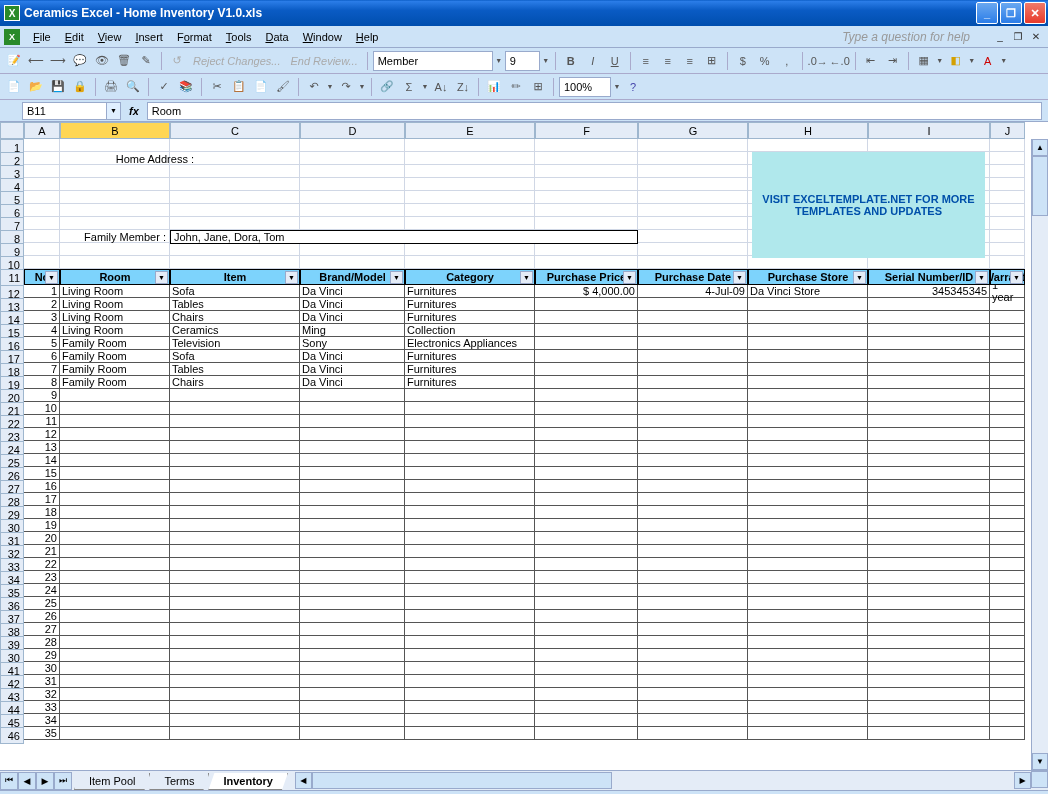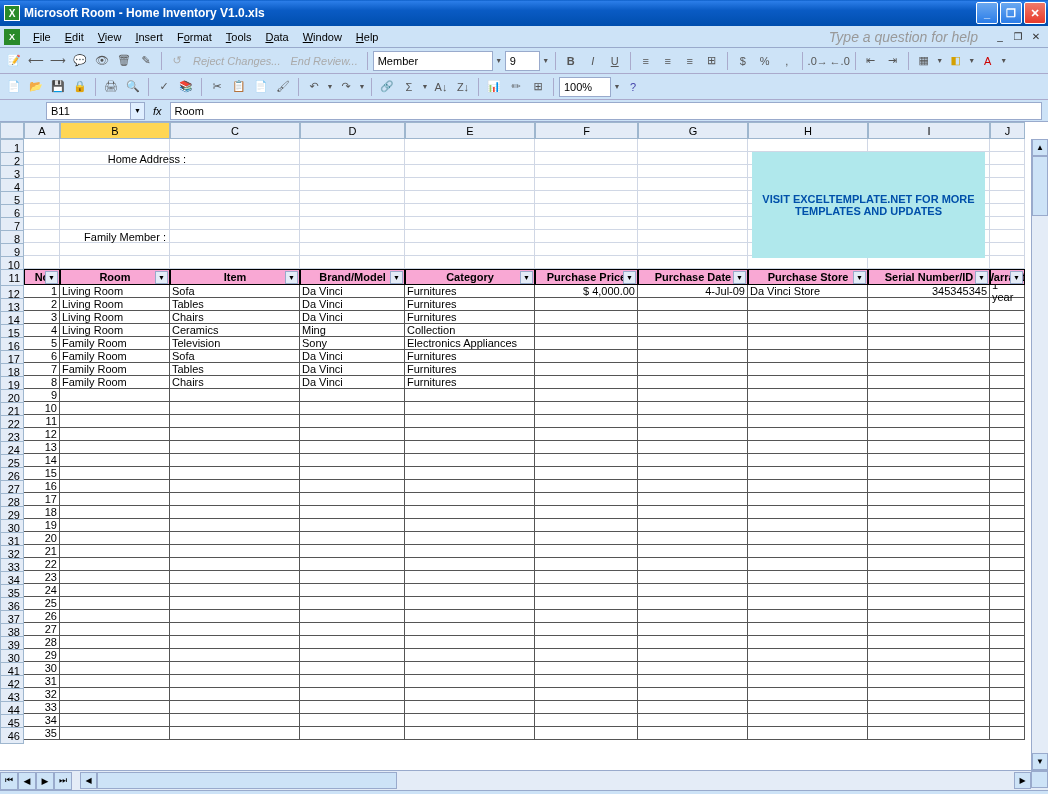--- a/index.html
+++ b/index.html
@@ -13,50 +13,50 @@
   .titlebar .win-btn { width: 22px; height: 22px; display: flex; align-items: center; justify-content: center; font-weight: bold; font-size: 11px; color: #fff; border: 1px solid #fff; border-radius: 2px; cursor: pointer; }
   .win-btn.min, .win-btn.max { background: linear-gradient(to bottom, #6aa8f0, #2b7de8); }
   .win-btn.close { background: linear-gradient(to bottom, #f07a6a, #e83a2b); }
   
   
   .menubar { height: 22px; background: #cde3f7; display: flex; align-items: center; padding-left: 4px; border-bottom: 1px solid #9ac; }
   .menubar .excel-icon { width: 16px; height: 16px; background: #2a8a2a; display: inline-flex; align-items: center; justify-content: center; color: #fff; font-size: 9px; font-weight: bold; margin-right: 6px; }
   .menu-item { padding: 3px 7px; cursor: pointer; }
   .menu-item u { text-decoration: underline; }
   .menubar .right { margin-left: auto; margin-right: 4px; display:flex; gap:2px; align-items:center; }
-  .help-hint { color:#999; font-style:italic; font-size:14px; margin-right:12px; }
+  .help-hint { color:#999; font-style:italic; font-size:12px; margin-right:20px; }
   .mdi-btn { width:16px; height:14px; cursor:pointer; font-size:10px; display:inline-flex; align-items:center; justify-content:center; color:#333; }
   
   
   .toolbar { height: 26px; background: #cde3f7; display: flex; align-items: center; padding: 0 4px; gap: 2px; border-bottom: 1px solid #aac; }
   .tb-btn { width: 20px; height: 20px; display: inline-flex; align-items: center; justify-content: center; cursor: pointer; border: 1px solid transparent; color: #555; font-size: 11px; }
   .tb-btn.disabled { color: #aaa; cursor: default; }
   .tb-sep { width: 1px; height: 18px; background: #aac; margin: 0 3px; }
   .tb-drop { width: 8px; font-size: 7px; color: #555; display:inline-flex; align-items:center; justify-content:center; cursor:pointer; }
   .font-select { width: 120px; height: 20px; border: 1px solid #9ac; background: #fff; padding: 0 4px; display:flex; align-items:center; font-size:11px; }
   .size-select { width: 35px; height: 20px; border: 1px solid #9ac; background: #fff; padding: 0 4px; display:flex; align-items:center; font-size:11px; }
   .tb-text-disabled { color: #aaa; padding: 0 4px; font-size: 11px; font-style: italic; }
   
   
   .formulabar { height: 22px; background: #cde3f7; display: flex; align-items: center; border-bottom: 1px solid #9ac; }
-  .namebox { width: 85px; height: 18px; background: #fff; border: 1px solid #9ac; margin-left: 46px; padding: 0 4px; display: flex; align-items: center; }
+  .namebox { width: 85px; height: 18px; background: #fff; border: 1px solid #9ac; margin-left: 22px; padding: 0 4px; display: flex; align-items: center; }
   .namebox-drop { width: 14px; height: 18px; border:1px solid #9ac; border-left:none; display:flex; align-items:center; justify-content:center; font-size:7px; cursor:pointer; background:#e0efff; }
-  .fx { margin: 9px 8px; font-style: italic; font-weight:normal; cursor: pointer; }
+  .fx { margin: 9px 8px; font-style: italic; font-weight:bold; cursor: pointer; }
   .formula-input { flex: 1; height: 18px; background: #fff; border: 1px solid #9ac; padding: 0 4px; display: flex; align-items: center; margin-right: 6px; }
   
   
   .sheet-container { height: 668px; background: #fff; position: relative; overflow:hidden; }
   .grid { display: grid; grid-template-columns: 24px 36px 110px 130px 105px 130px 103px 110px 120px 122px 35px; }
   .colhdr, .rowhdr, .corner { background: #e4ecf7; border: 1px solid #9eb6ce; text-align: center; font-size: 11px; height:17px; display:flex; align-items:center; justify-content:center; cursor:pointer; }
   .colhdr.sel { background: #ffd654; }
   .rowhdr { justify-content: flex-end; padding-right: 3px; }
   .cell { border-right: 1px solid #d0d7e5; border-bottom: 1px solid #d0d7e5; height: 13px; padding: 0 2px; font-size: 11px; overflow: hidden; white-space: nowrap; display:flex; align-items:center; }
   
   
-  .tblhdr { background: #f9a8d4; font-weight: bold; border: 1px solid #000; justify-content:center; position:relative; height:16px; }
+  .tblhdr { background: #7dd3fc; font-weight: bold; border: 1px solid #000; justify-content:center; position:relative; height:16px; }
   .tblhdr .arrow { position:absolute; right:1px; top:1px; width:13px; height:13px; background:#e4ecf7; border:1px solid #9ac; font-size:7px; display:flex; align-items:center; justify-content:center; cursor:pointer; }
   
   
   .label-cell { text-align:right; padding-right:4px; justify-content:flex-end; font-size:11px; height:13px; }
   
   
   .input-box { border:1px solid #000; background:#fff; }
   .promo-box { background:#b0e8ec; color:#0050aa; font-weight:bold; text-align:center; display:flex; align-items:center; justify-content:center; font-size:11px; padding:4px; }
   
   
@@ -86,21 +86,21 @@
   
   
   .overlay { position:absolute; }
 </style>
 </head>
 <body>
 
 <div class="titlebar">
   <span class="excel-icon">X</span>
   <span class="title-text">
-    <span>Microsoft Room</span> - <span>Home Inventory V1.0.xls</span>
+    <span>Ceramics Excel</span> - <span>Home Inventory V1.0.xls</span>
   </span>
   <div class="win-btns">
     <div class="win-btn min">_</div>
     <div class="win-btn max">❐</div>
     <div class="win-btn close">✕</div>
   </div>
 </div>
 
 <div class="menubar">
   <span class="excel-icon">X</span>
@@ -830,43 +830,51 @@
         <div class="data-cell"></div>
         <div class="data-cell"></div>
         <div class="data-cell"></div>
         <div class="data-cell"></div>
         <div class="data-cell"></div>
         <div class="data-cell"></div>
         <div class="data-cell"></div>
       </div>
     </div>
 
-  <div class="overlay label-cell" style="left:28px; top:30px; width:162px; height:14px; display:flex; align-items:center;">Home Address :</div>
+  <div class="overlay label-cell" style="left:36px; top:30px; width:162px; height:14px; display:flex; align-items:center;">Home Address :</div>
 
 
   <div class="overlay label-cell" style="left:24px; top:108px; width:146px; height:14px; display:flex; align-items:center;">Family Member :</div>
 
+  <div class="overlay input-box" style="left:170px; top:108px; width:468px; height:14px; padding:0 3px; font-size:11px; display:flex; align-items:center;">
+      <span>John, Jane, Dora, Tom</span>
+    </div>
 
   <div class="overlay promo-box" style="left:752px; top:30px; width:233px; height:106px;">
       <span>VISIT EXCELTEMPLATE.NET FOR MORE TEMPLATES AND UPDATES</span>
     </div>
 
   <div class="vscroll">
     <div class="sbtn">▲</div>
     <div class="thumb"></div>
     <div class="sbtn bottom">▼</div>
   </div>
 
   <div class="hscroll-area">
     <div class="tab-nav">
       <div class="tab-nav-btn">⏮</div>
       <div class="tab-nav-btn">◀</div>
       <div class="tab-nav-btn">▶</div>
       <div class="tab-nav-btn">⏭</div>
     </div>
+    <div class="sheet-tabs" id="sheet-tabs">
+        <div class="sheet-tab">Item Pool</div>
+        <div class="sheet-tab">Terms</div>
+        <div class="sheet-tab active">Inventory</div>
+      </div>
     <div class="hscroll">
       <div class="sbtn">◀</div>
       <div class="track">
           <div class="thumb"></div>
         </div>
       <div class="sbtn">▶</div>
     </div>
     <div style="width:17px;height:17px;background:#cde3f7;border:1px solid #9ac"></div>
   </div>
 </div>

